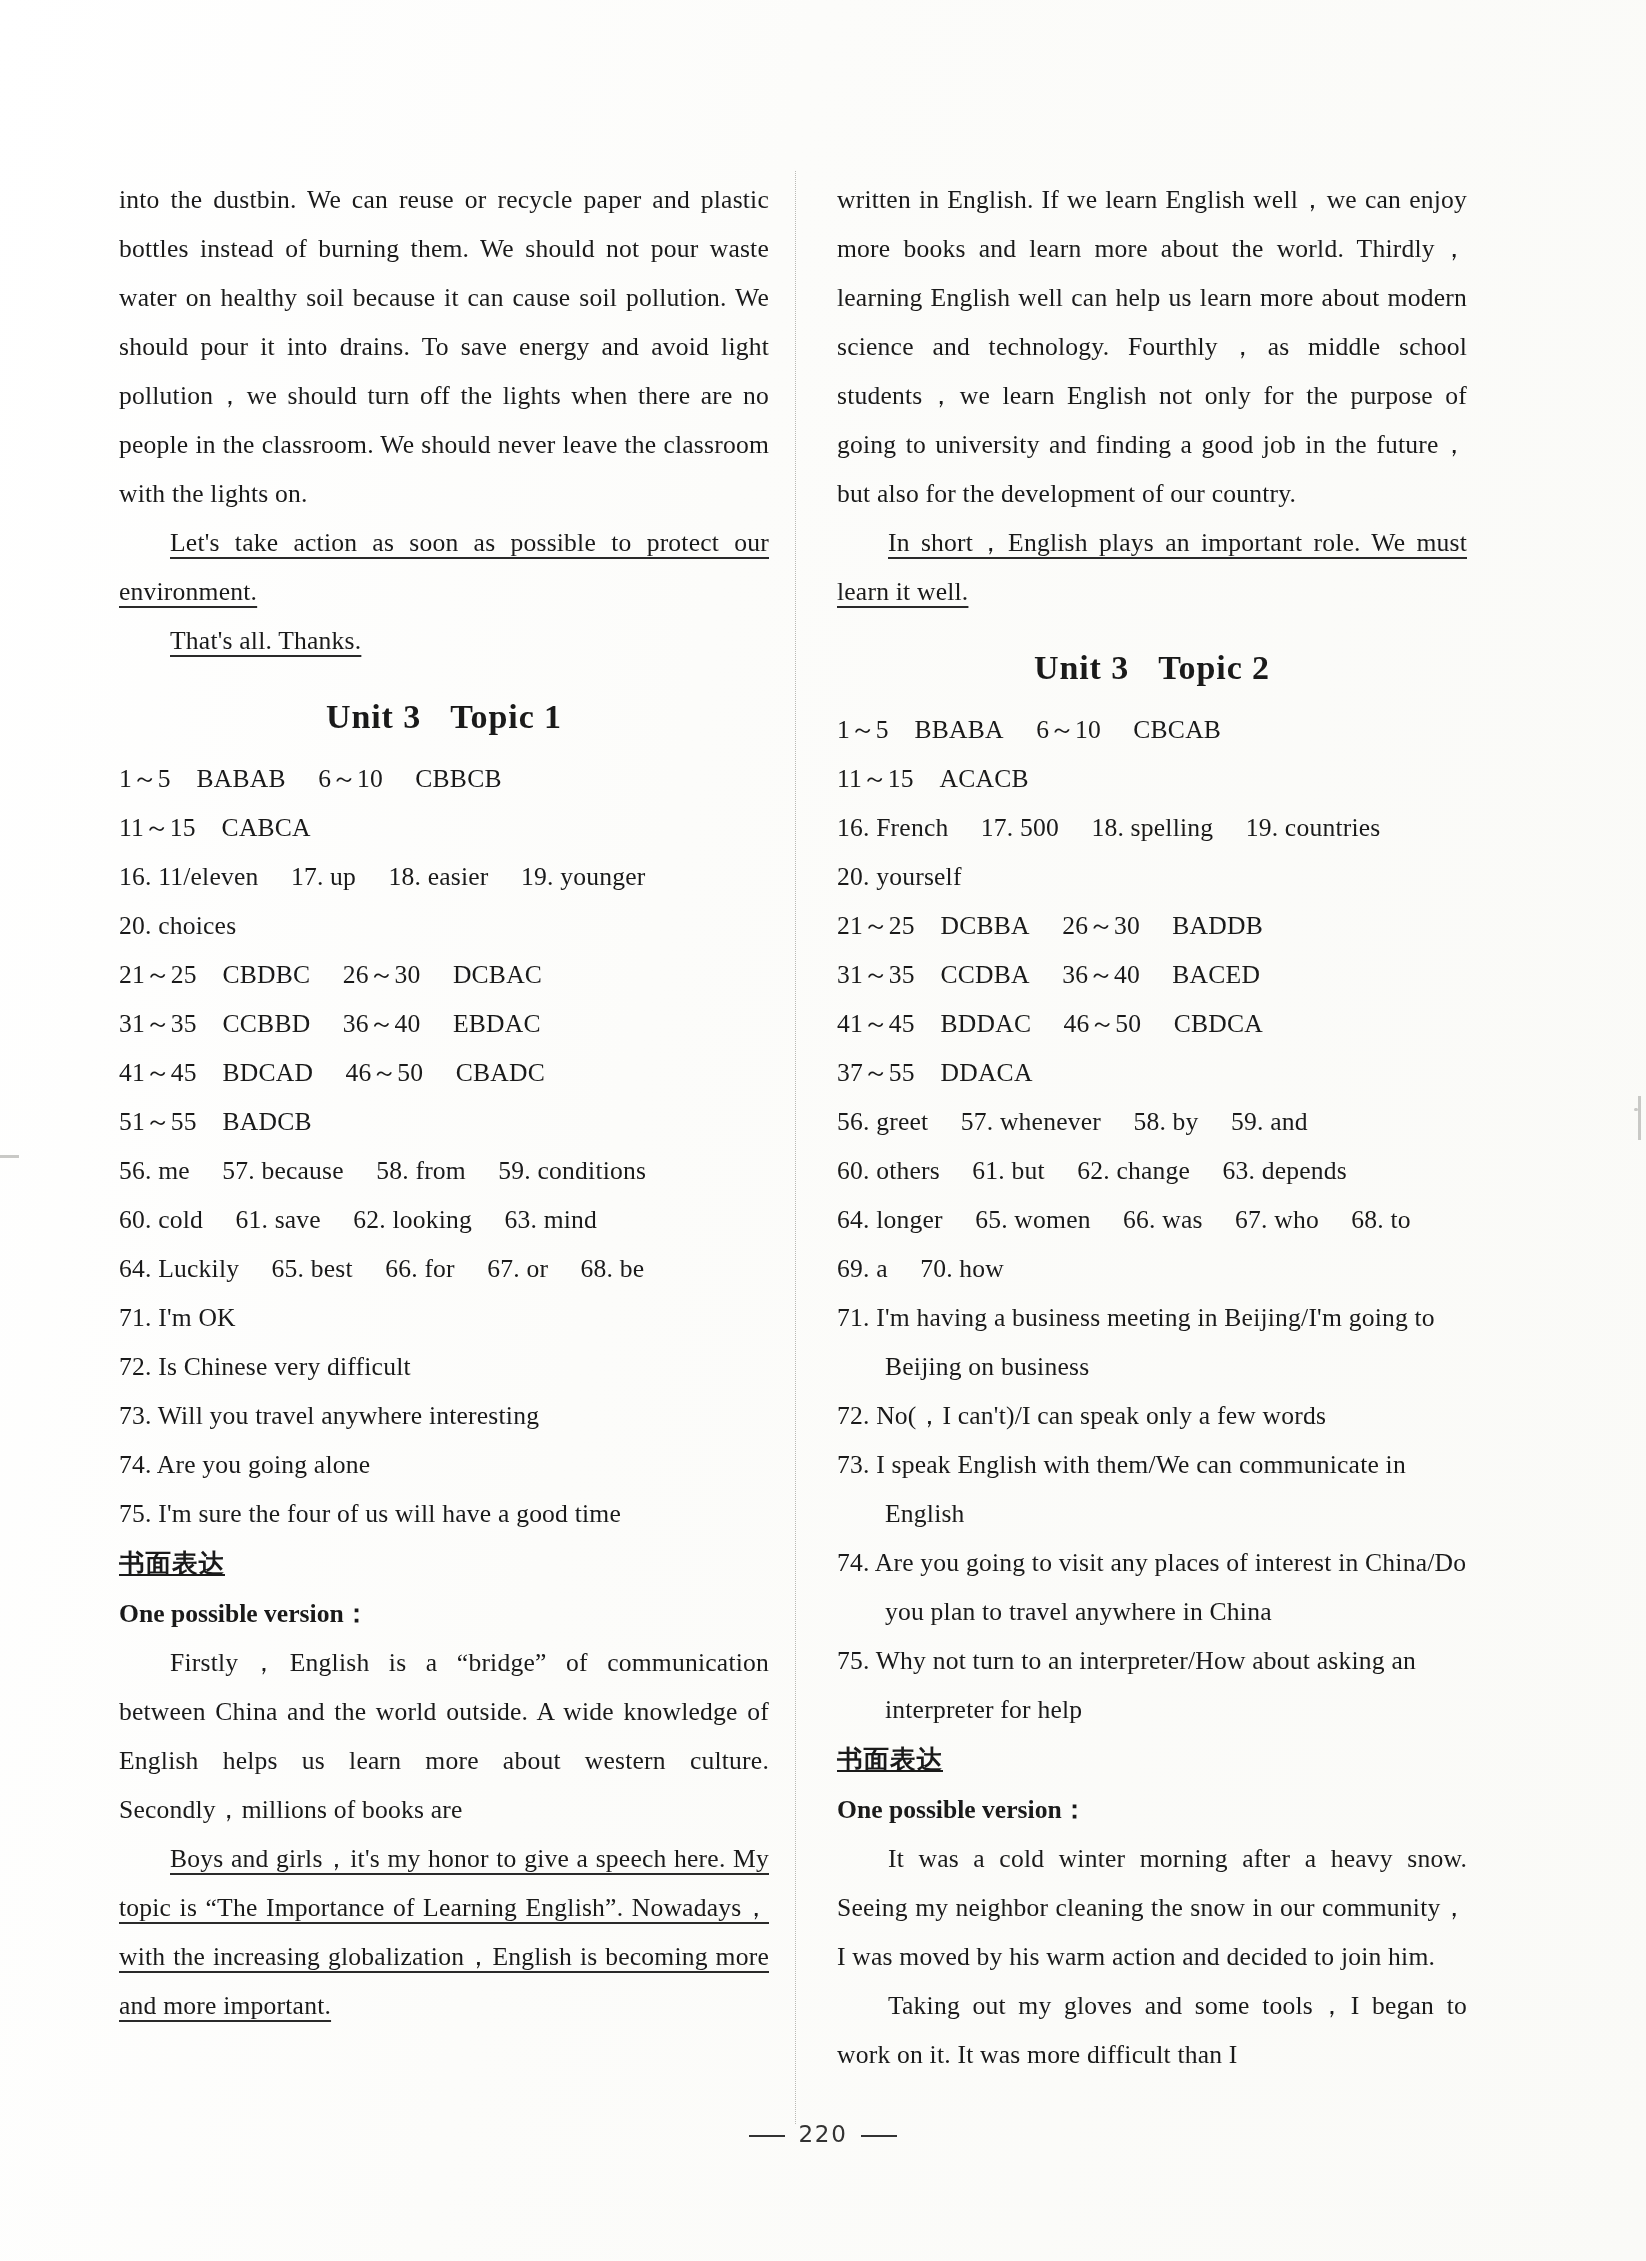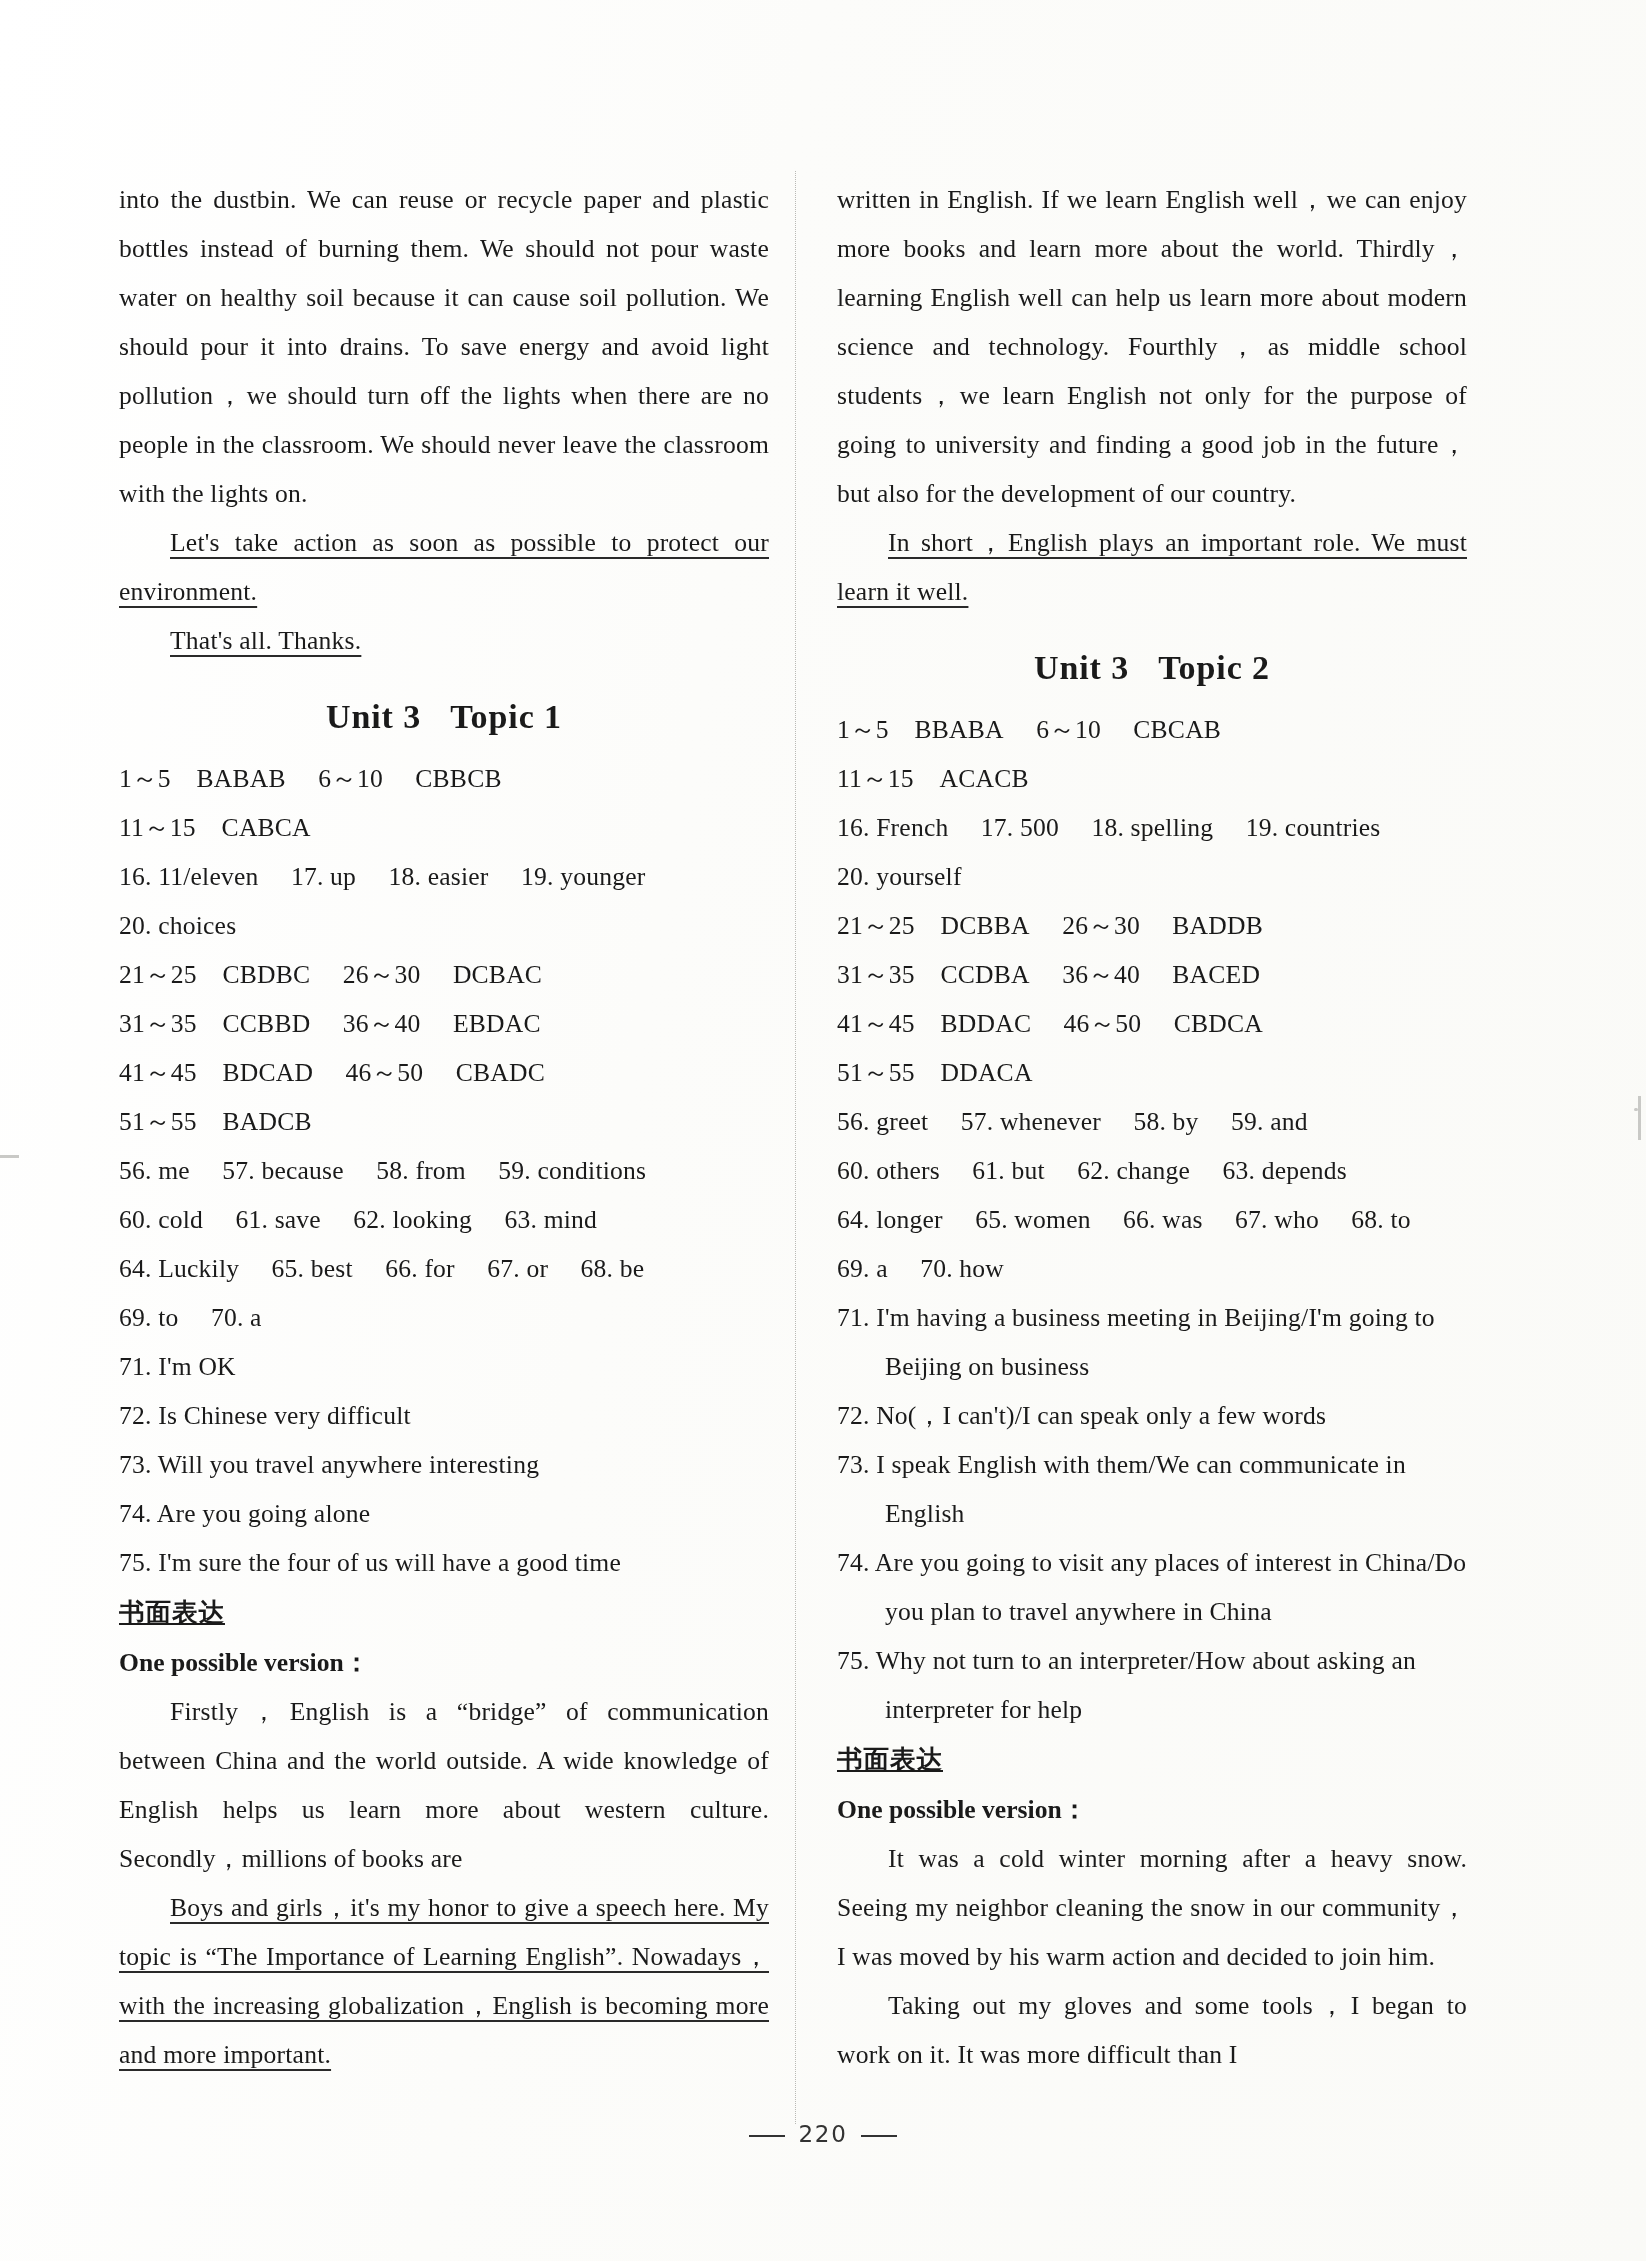--- a/index.html
+++ b/index.html
@@ -139,21 +139,20 @@
       <p class="ans">11～15 CABCA</p>
       <p class="ans">16. 11/eleven  17. up  18. easier  19. younger</p>
       <p class="ans">20. choices</p>
       <p class="ans">21～25 CBDBC  26～30  DCBAC</p>
       <p class="ans">31～35 CCBBD  36～40  EBDAC</p>
       <p class="ans">41～45 BDCAD  46～50  CBADC</p>
       <p class="ans">51～55 BADCB</p>
       <p class="ans">56. me  57. because  58. from  59. conditions</p>
       <p class="ans">60. cold  61. save  62. looking  63. mind</p>
       <p class="ans">64. Luckily  65. best  66. for  67. or  68. be</p>
-      <p class="ans">69. to  70. a</p>
       <p class="ans hang">71. I'm OK</p>
       <p class="ans hang">72. Is Chinese very difficult</p>
       <p class="ans hang">73. Will you travel anywhere interesting</p>
       <p class="ans hang">74. Are you going alone</p>
       <p class="ans hang">75. I'm sure the four of us will have a good time</p>
 
       <p class="cn-head">书面表达</p>
 
       <p class="bold-head">One possible version：</p>
 
@@ -173,21 +172,21 @@
         <span>Unit 3</span><span class="gap"></span><span>Topic 2</span>
       </div>
 
       <p class="ans">1～5 BBABA  6～10  CBCAB</p>
       <p class="ans">11～15 ACACB</p>
       <p class="ans">16. French  17. 500  18. spelling  19. countries</p>
       <p class="ans">20. yourself</p>
       <p class="ans">21～25 DCBBA  26～30  BADDB</p>
       <p class="ans">31～35 CCDBA  36～40  BACED</p>
       <p class="ans">41～45 BDDAC  46～50  CBDCA</p>
-      <p class="ans">51～55 DDACA</p>
+      <p class="ans">37～55 DDACA</p>
       <p class="ans">56. greet  57. whenever  58. by  59. and</p>
       <p class="ans">60. others  61. but  62. change  63. depends</p>
       <p class="ans">64. longer  65. women  66. was  67. who  68. to</p>
       <p class="ans">69. a  70. how</p>
       <p class="ans hang">71. I'm having a business meeting in Beijing/I'm going to Beijing on business</p>
       <p class="ans hang">72. No(，I can't)/I can speak only a few words</p>
       <p class="ans hang">73. I speak English with them/We can communicate in English</p>
       <p class="ans hang">74. Are you going to visit any places of interest in China/Do you plan to travel anywhere in China</p>
       <p class="ans hang">75. Why not turn to an interpreter/How about asking an interpreter for help</p>
 

